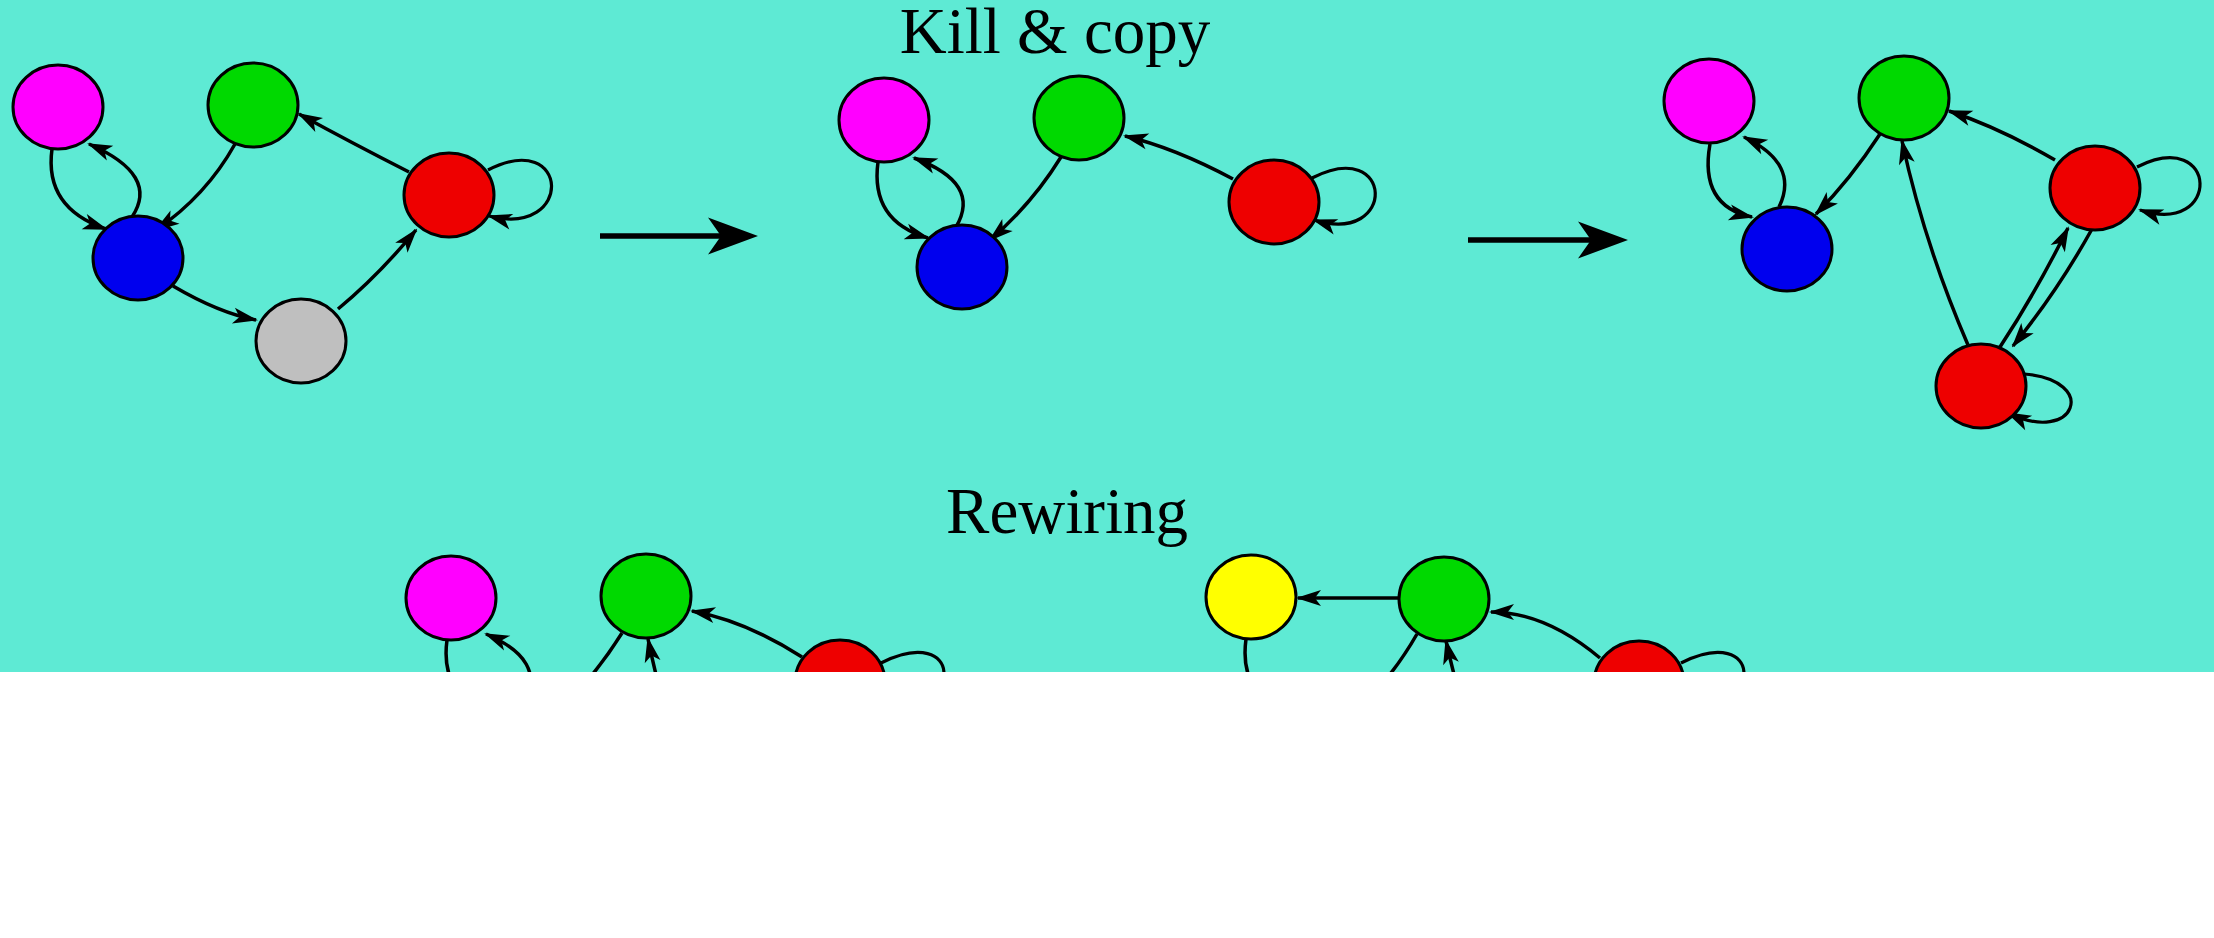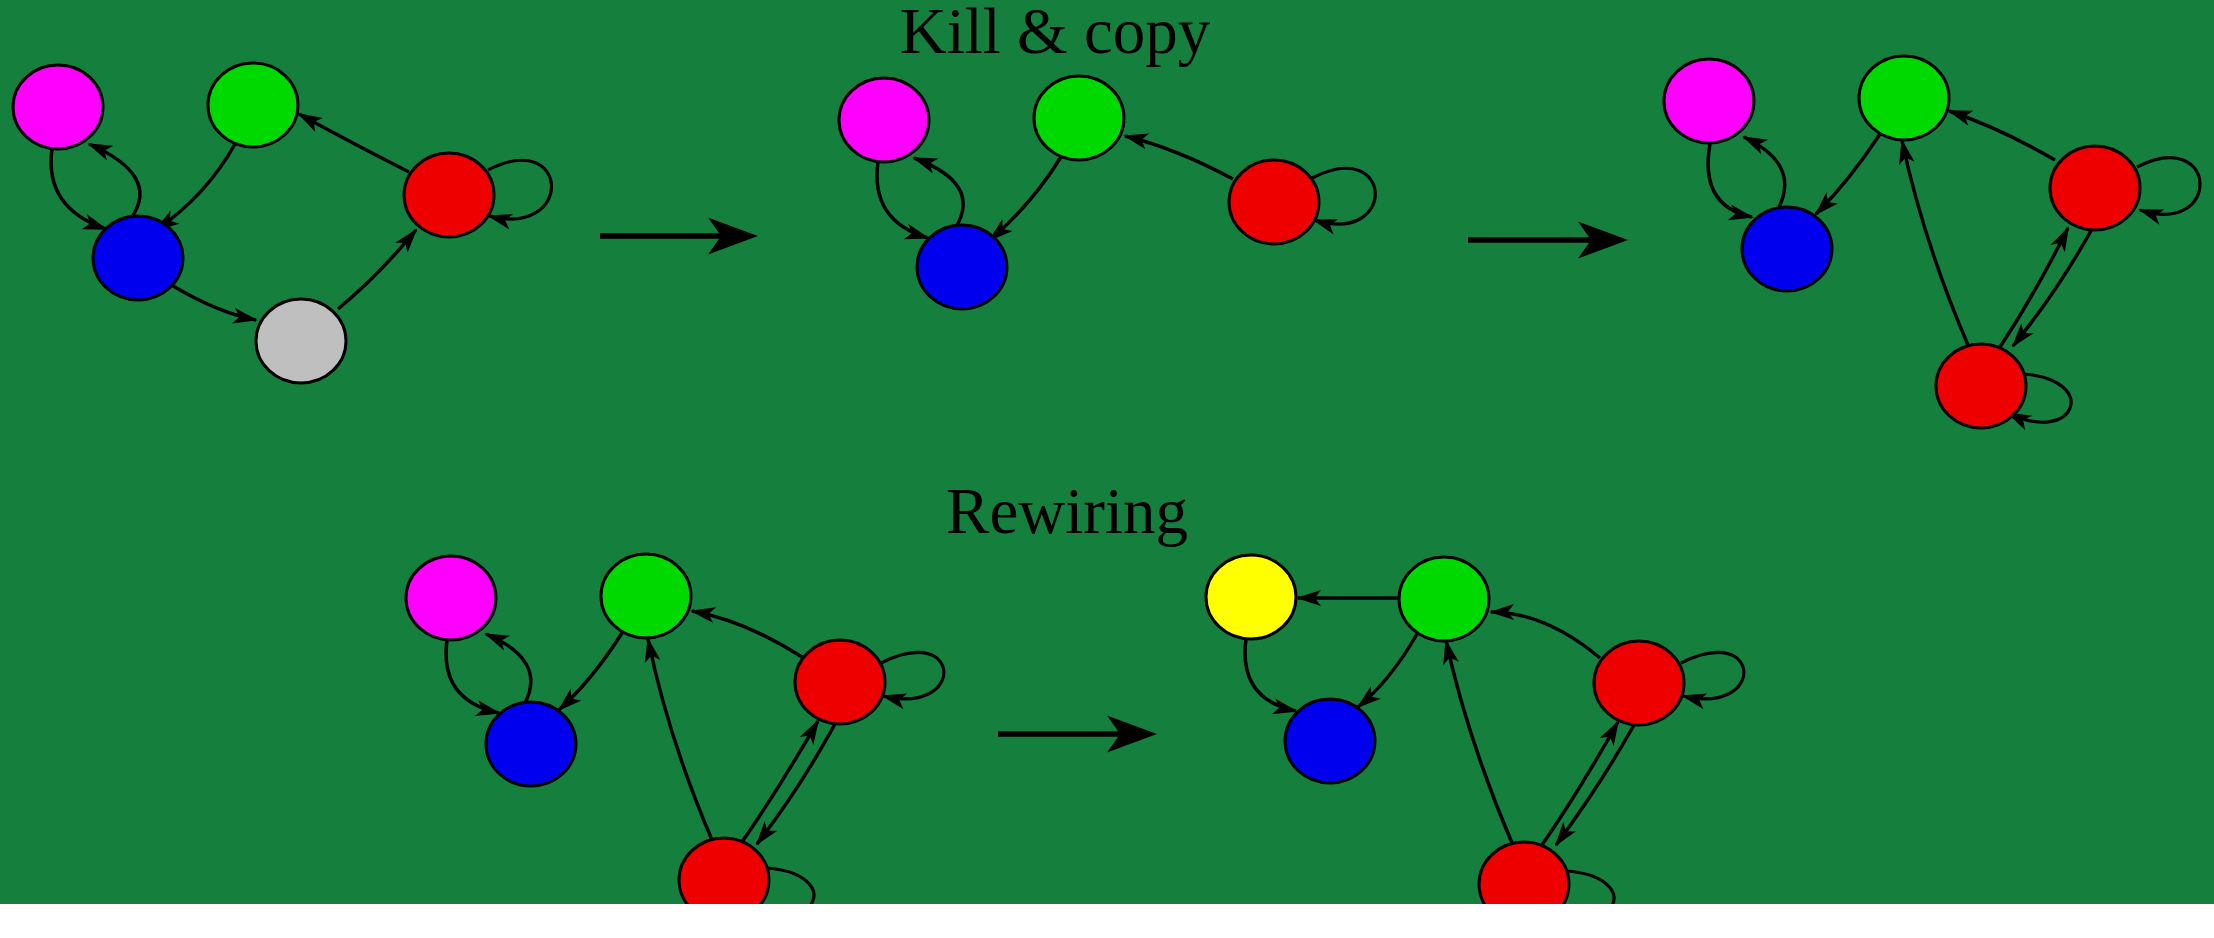--- a/index.html
+++ b/index.html
@@ -4,22 +4,22 @@
 <style>
   html, body {
     margin: 0;
     padding: 0;
     background: #FFFFFF;
     font-family: "Liberation Serif", "DejaVu Serif", serif;
   }
   #figure-wrap {
     position: relative;
     width: 2214px;
-    height: 904px;
-    background: #15803d;
+    height: 672px;
+    background: #5eead4;
     overflow: hidden;
   }
   svg { display: block; }
   .fig-title {
     font-family: "Liberation Serif", "DejaVu Serif", serif;
     font-size: 65px;
     fill: #000000;
   }
 </style>
 </head>

